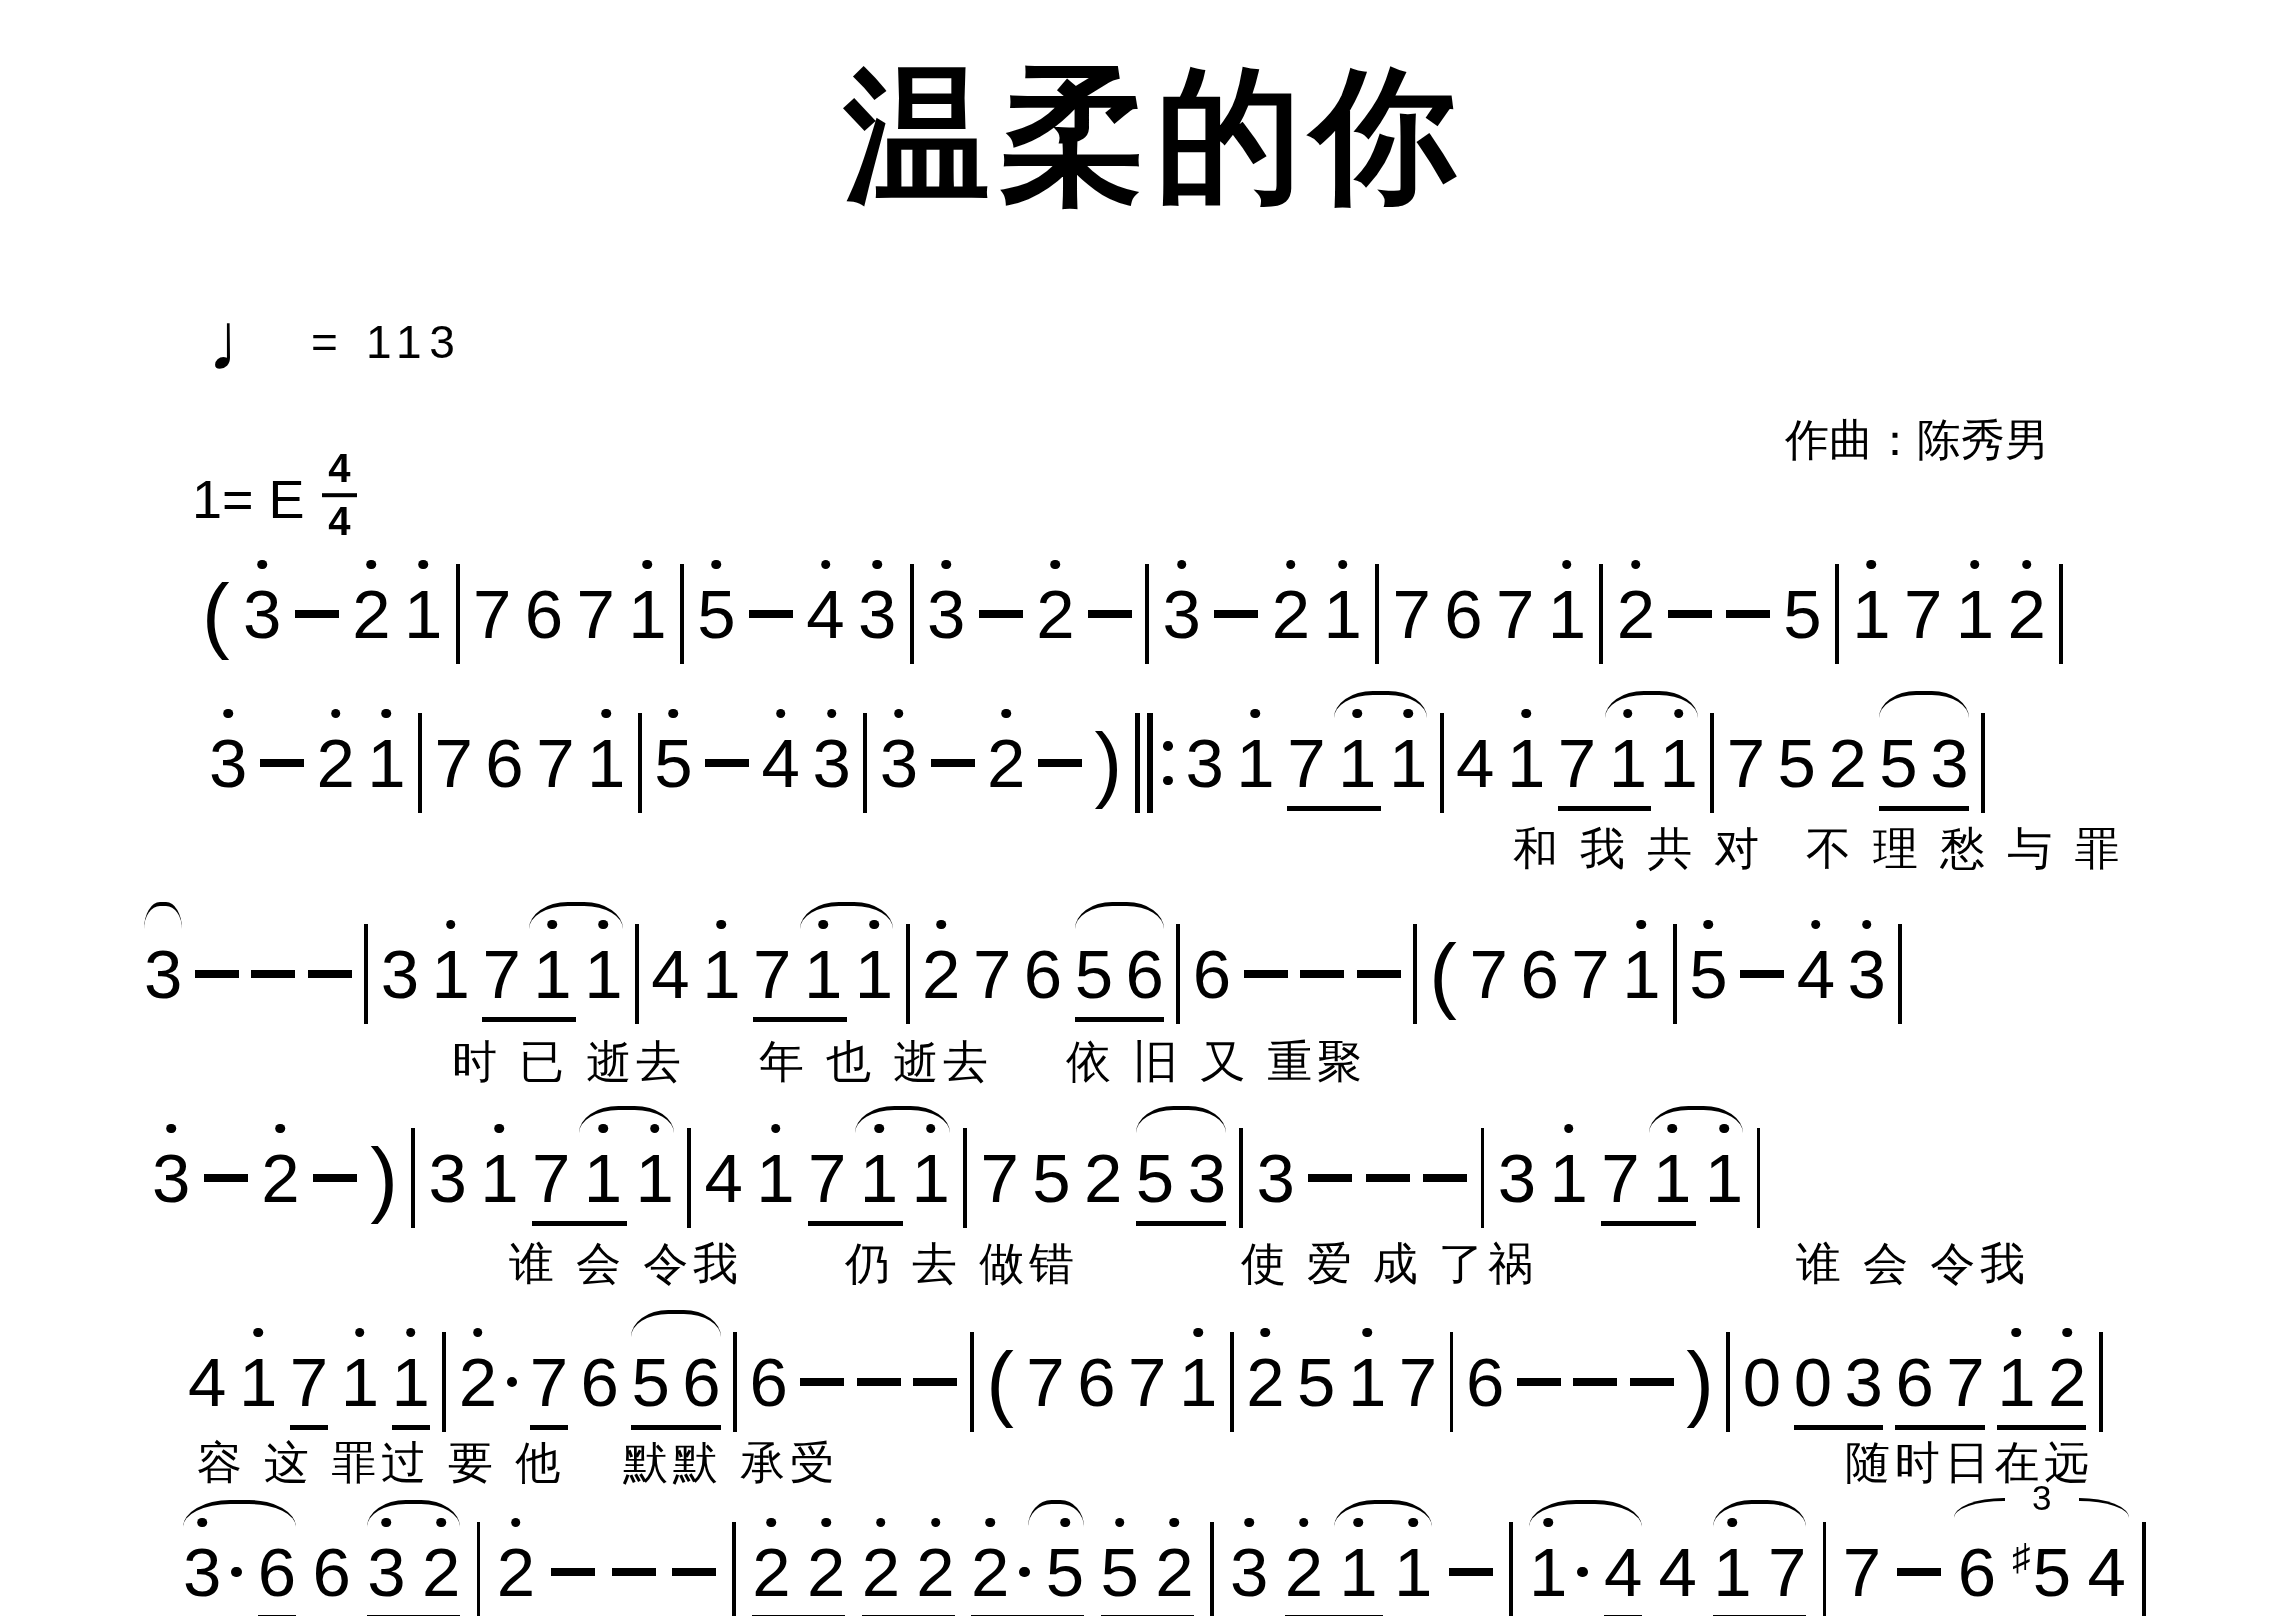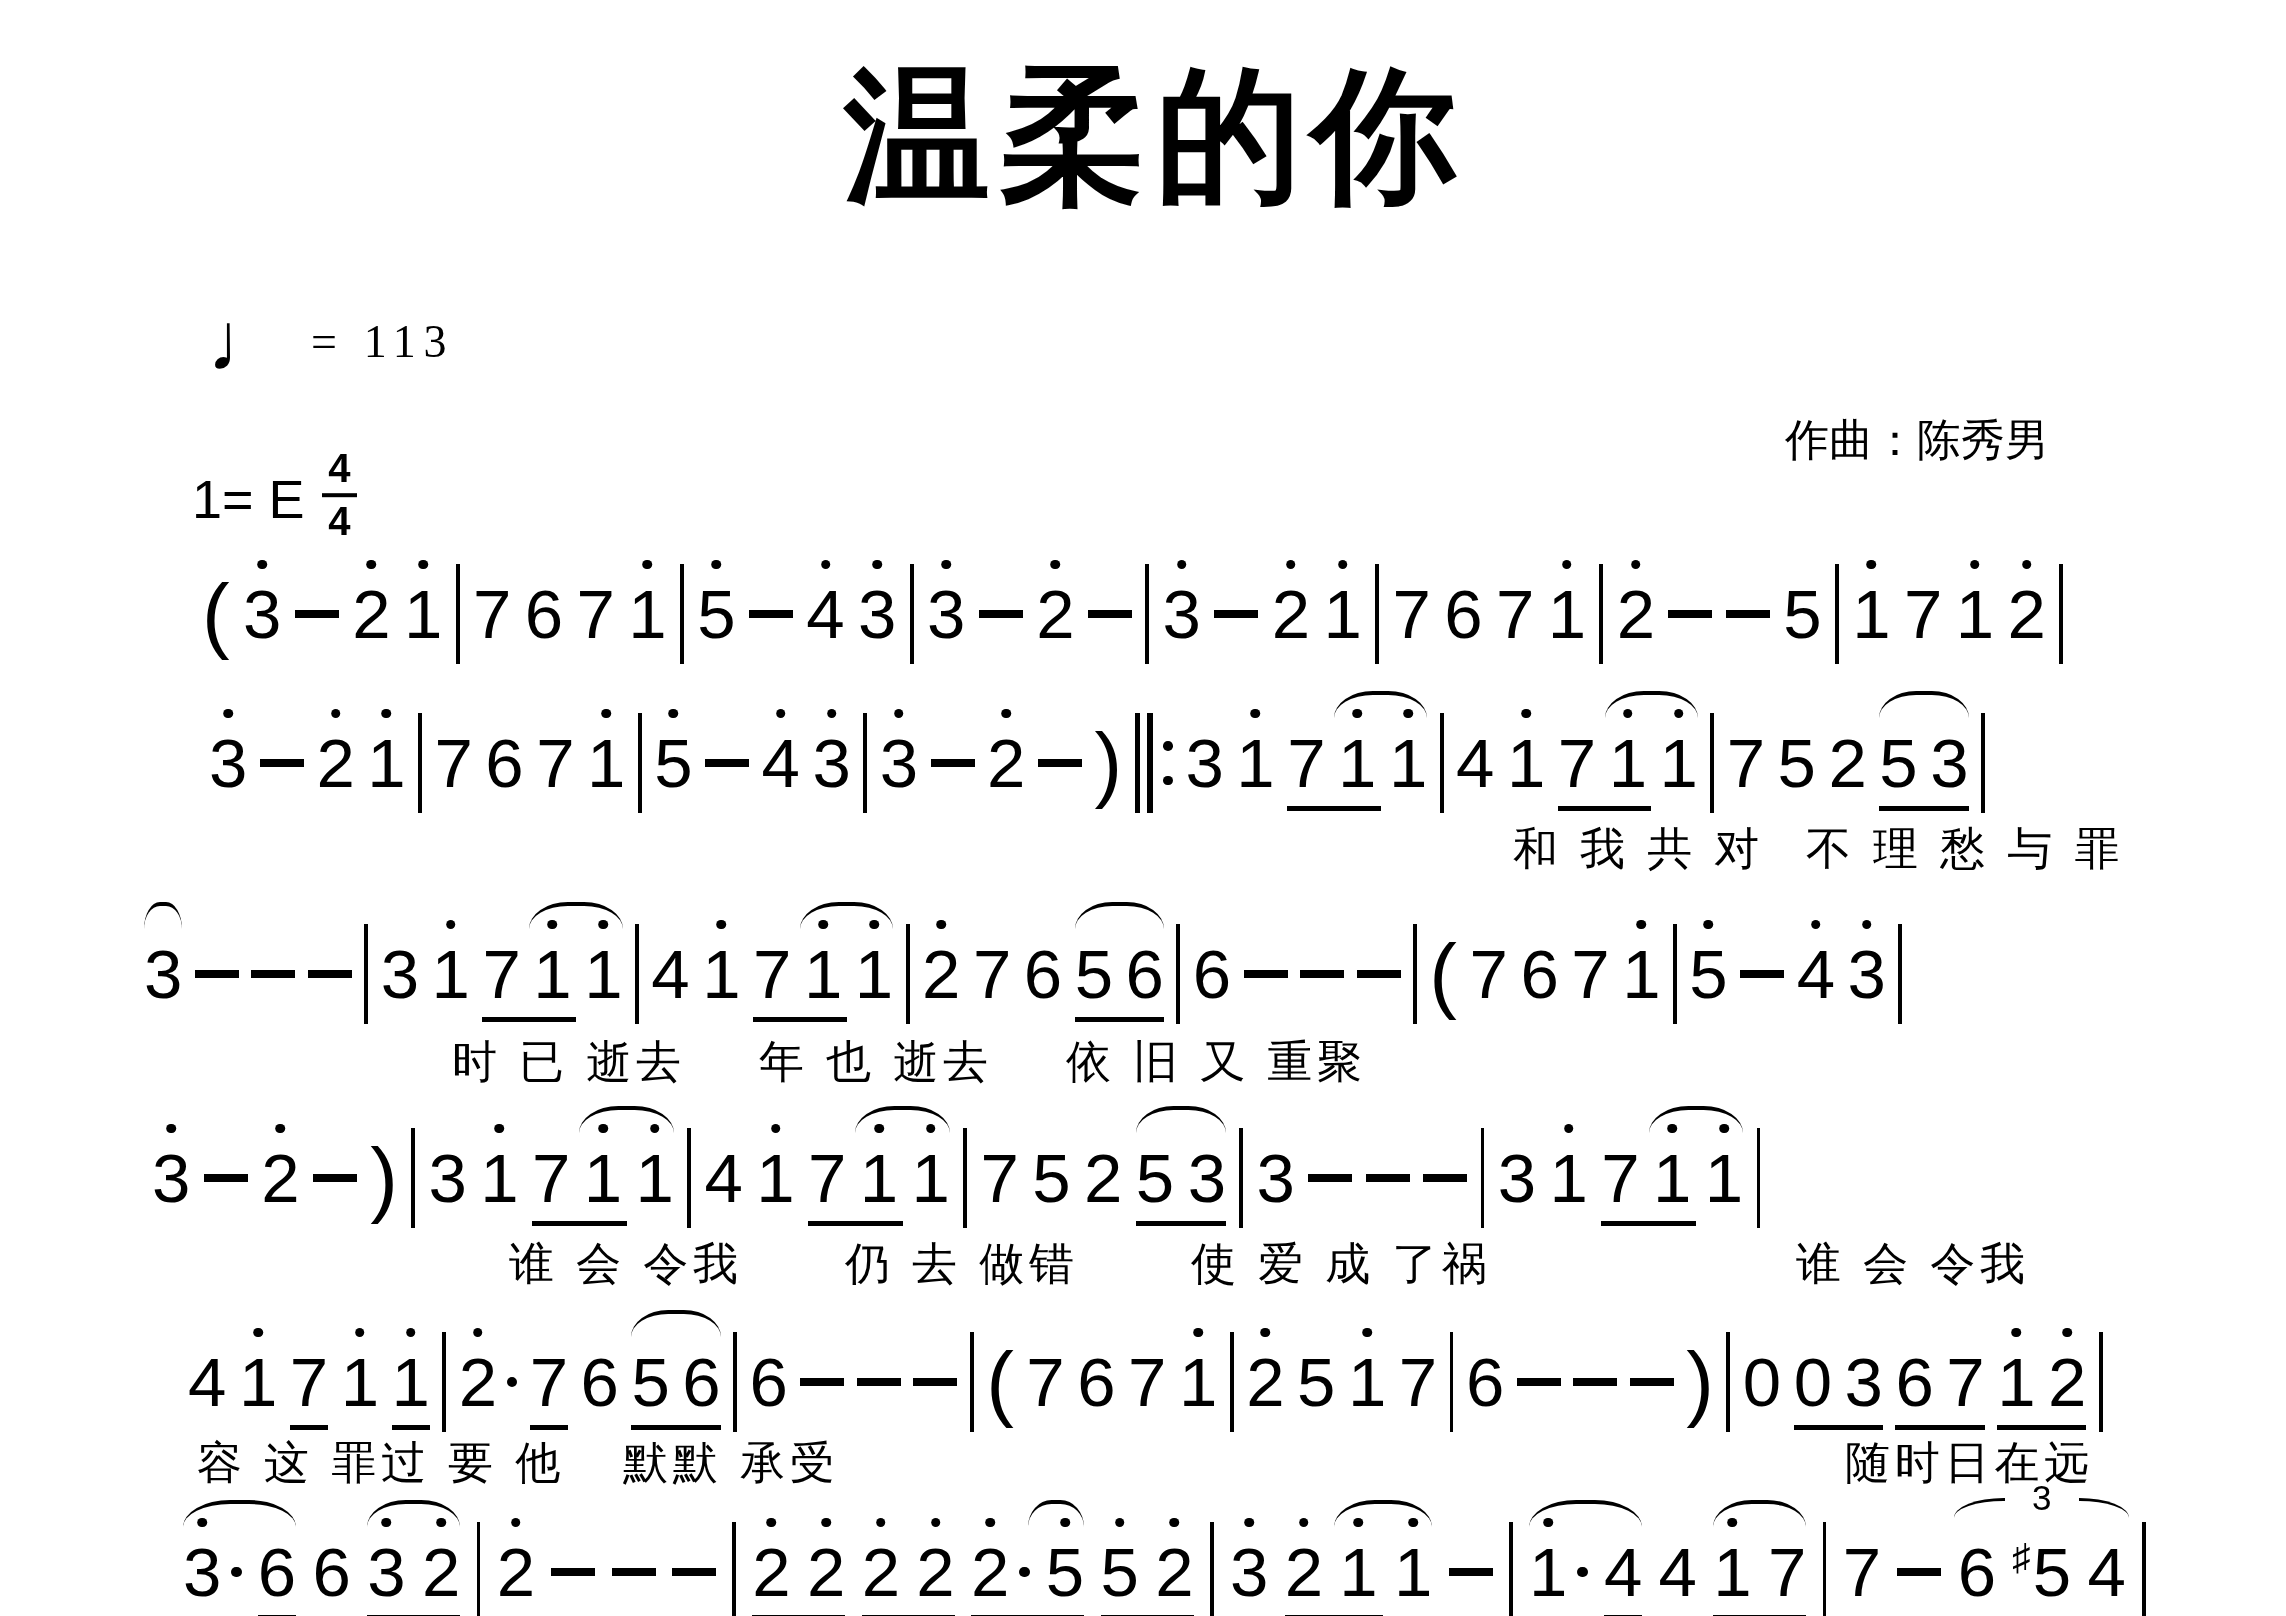--- a/index.html
+++ b/index.html
@@ -5,21 +5,21 @@
   html,body{margin:0;padding:0;background:#fff;}
   .stage{position:relative;width:2286px;height:1617px;background:#ffffff;color:#000;
          font-family:"Liberation Sans","DejaVu Sans",sans-serif;overflow:hidden;padding-left:25px;}
   
   .title{position:absolute;top:56px;left:0;width:100%;text-align:center;margin:0;
          font-size:146px;font-weight:bold;letter-spacing:9.6px;line-height:1.1;}
   .subtitle{position:absolute;top:248px;left:0;width:100%;text-align:center;
             font-size:54px;font-weight:bold;letter-spacing:1.9px;}
   .tempo{position:absolute;left:207px;top:300px;display:flex;align-items:center;gap:21px;}
   .tnote{font-size:83px;line-height:1;}
-  .tval{font-size:46px;letter-spacing:7.7px;font-family:Liberation Serif, serif;}
+  .tval{font-size:46px;letter-spacing:7.7px;}
   .keysig{position:absolute;left:192px;top:452px;display:flex;align-items:center;font-size:54px;}
   .frac{display:inline-flex;flex-direction:column;align-items:center;font-size:40px;line-height:1;
         margin-left:17.3px;transform:translateY(-3.8px);font-weight:bold;}
   .fline{display:block;width:35px;height:3.8px;background:#000;margin:4.8px 0;}
   .credits{position:absolute;left:1785px;top:411px;font-size:44px;line-height:1.3;}
   
   .mline{position:absolute;display:flex;align-items:center;}
   .tok-note{position:relative;display:inline-flex;align-items:center;line-height:1;}
   .dgwrap{position:relative;display:inline-block;}
   .dg{font-size:69px;line-height:1;}
@@ -487,21 +487,21 @@
             <span class="dgwrap"><span class="dg">1</span><span class="od"></span></span>
           </span>
           <div class="beam" style="left: 0%; width: 66.6667%;"></div>
           <div class="arc" style="left: 33.3333%; width: 66.6667%;"></div>
         </span>
         <div class="tok-bar"></div>
       </div>
       <div class="lyrow" style="top: 1234px;">
         <span class="lyseg" style="left: 509px;">谁 会 令我</span>
         <span class="lyseg" style="left: 845px;">仍 去 做错</span>
-        <span class="lyseg" style="left: 1191px;">使 爱 成 了祸</span>
+        <span class="lyseg" style="left: 1241px; font-family: Liberation Serif, serif;">使 爱 成 了祸</span>
         <span class="lyseg" style="left: 1796px;">谁 会 令我</span>
       </div>
       <div class="mline" style="top: 1332px; left: 188px; gap: 12.5px;">
         <span class="tok-note">
           <span class="dgwrap"><span class="dg">4</span></span>
         </span>
         <span class="tok-note">
           <span class="dgwrap"><span class="dg">1</span><span class="od"></span></span>
         </span>
         <span class="tok-note">

